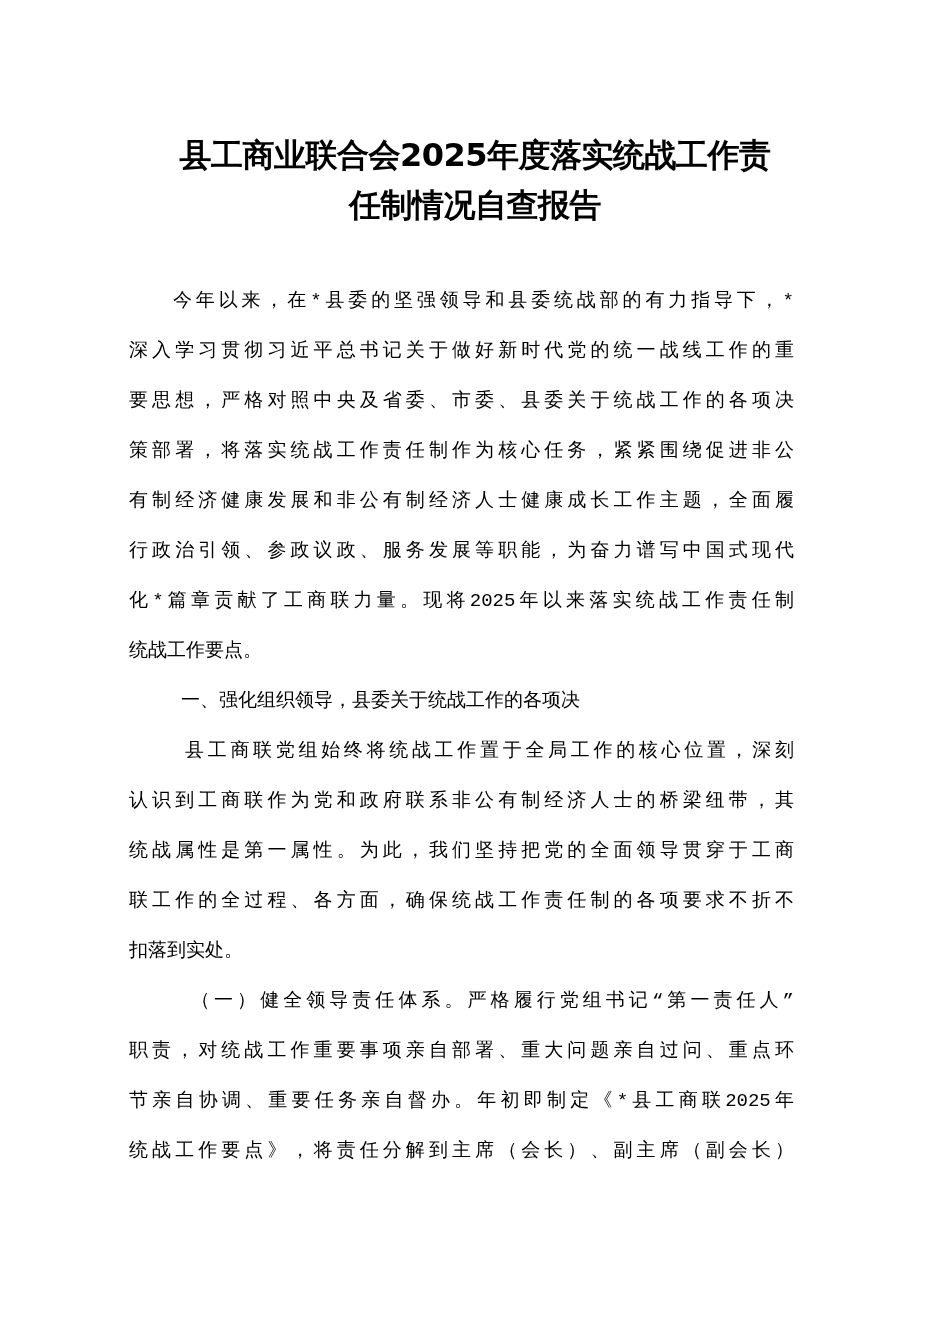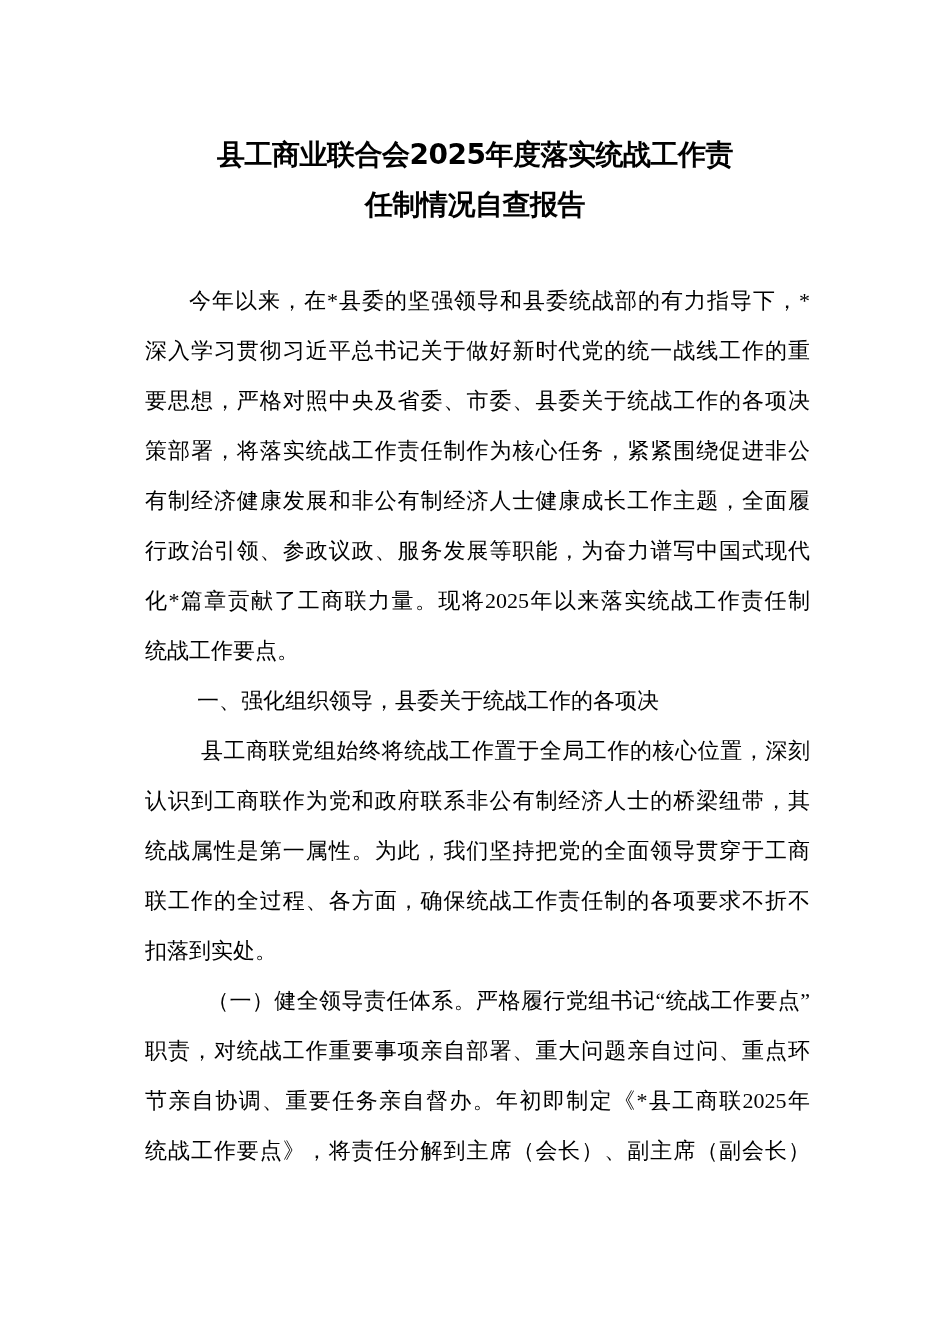--- a/index.html
+++ b/index.html
@@ -23,35 +23,35 @@
       background: #ffffff;
     }
     .title {
       position: absolute;
       left: 0;
       top: 130px;
       width: 950px;
       text-align: center;
       font-family: "DejaVu Sans", "Liberation Sans", sans-serif;
       font-weight: bold;
-      font-size: 28px;
+      font-size: 32px;
       line-height: 50px;
       letter-spacing: -0.5px;
     }
     .title .tline {
       display: block;
       white-space: nowrap;
     }
     .body {
       position: absolute;
-      left: 145px;
+      left: 129px;
       top: 276px;
       width: 680px;
-      font-family: Liberation Serif, serif;
-      font-size: 22px;
+      font-family: Liberation Mono, monospace;
+      font-size: 19px;
       line-height: 50px;
     }
     .line {
       display: block;
       white-space: nowrap;
       height: 50px;
       text-align: justify;
       text-align-last: justify;
       width: 665px;
     }
@@ -92,20 +92,20 @@
 
     <div>
       <span class="line indent-p2">县工商联党组始终将统战工作置于全局工作的核心位置，深刻</span>
       <span class="line">认识到工商联作为党和政府联系非公有制经济人士的桥梁纽带，其</span>
       <span class="line">统战属性是第一属性。为此，我们坚持把党的全面领导贯穿于工商</span>
       <span class="line">联工作的全过程、各方面，确保统战工作责任制的各项要求不折不</span>
       <span class="line last">扣落到实处。</span>
     </div>
 
     <div>
-      <span class="line indent-p3">（一）健全领导责任体系。严格履行党组书记“统战工作要点”</span>
+      <span class="line indent-p3">（一）健全领导责任体系。严格履行党组书记“第一责任人”</span>
       <span class="line">职责，对统战工作重要事项亲自部署、重大问题亲自过问、重点环</span>
       <span class="line">节亲自协调、重要任务亲自督办。年初即制定《*县工商联2025年</span>
       <span class="line">统战工作要点》，将责任分解到主席（会长）、副主席（副会长）</span>
     </div>
 
   </div>
 </div>
 
 </body></html>

